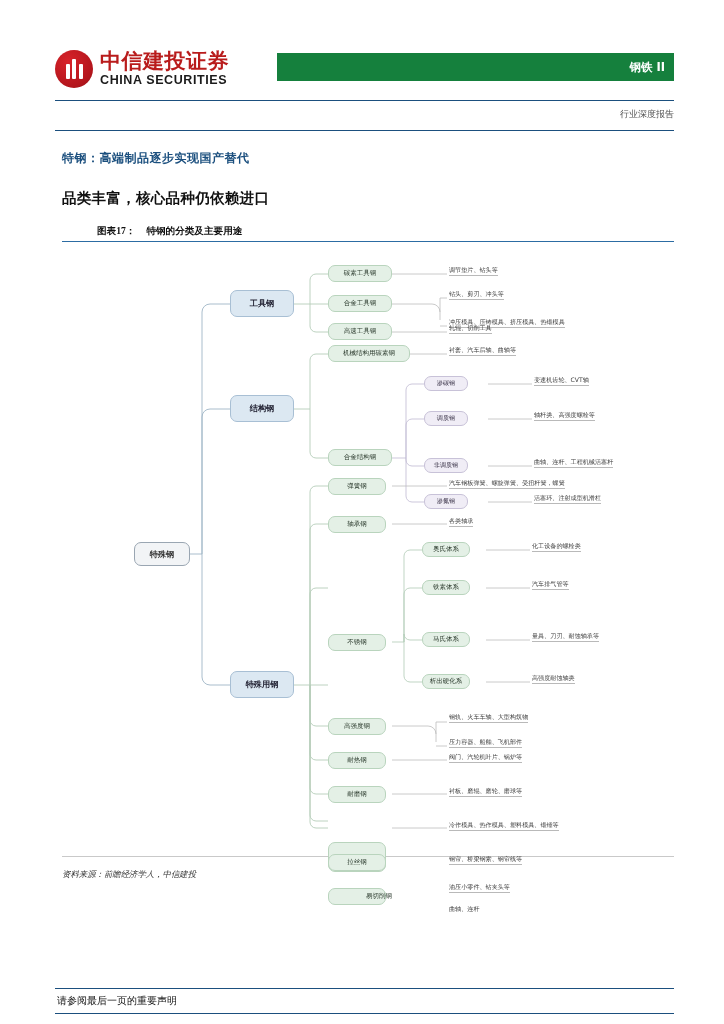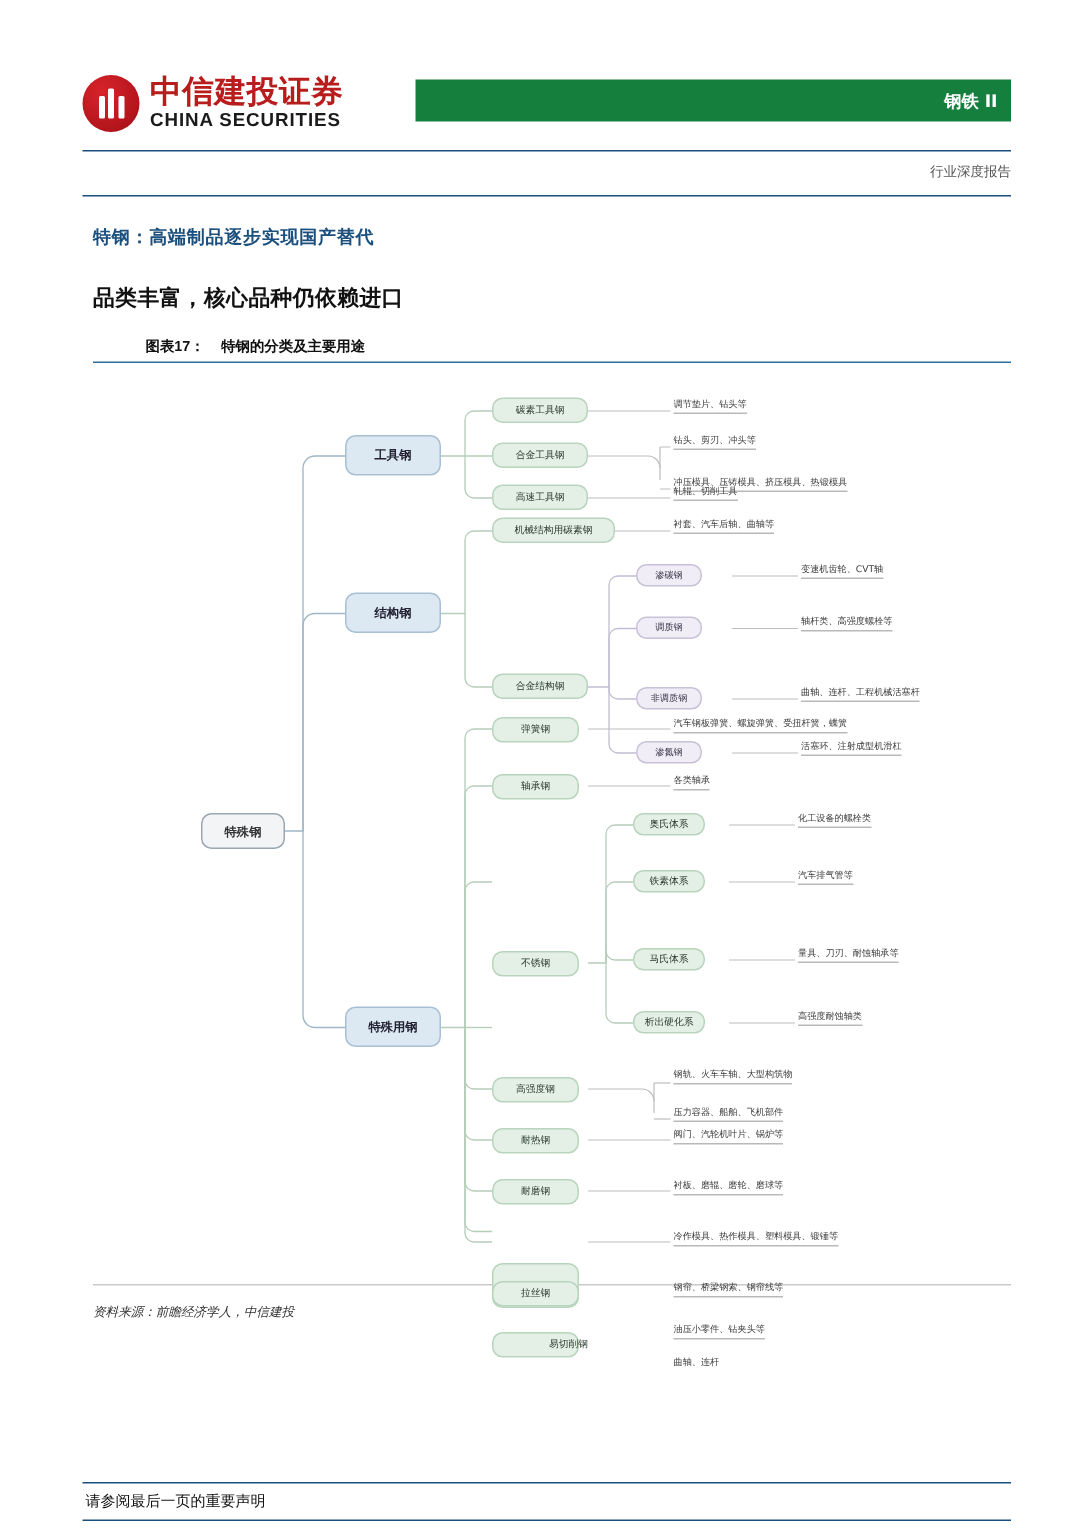--- a/index.html
+++ b/index.html
@@ -83,21 +83,21 @@
     color: #1b4f7e; letter-spacing: 0.5px;
   }
   .sub-title {
     margin: 22px 50px 0 62px;
     font-family: "DejaVu Serif", serif;
     font-size: 14.5px; font-weight: bold;
     color: #111; letter-spacing: 0.3px;
   }
   .fig-caption {
     margin: 17px 50px 0 62px;
-    font-family: Liberation Sans, sans-serif;
+    font-family: Liberation Serif, serif;
     font-size: 9.6px; font-weight: bold; color: #111;
     display: flex; gap: 11px;
     padding-bottom: 3px;
     padding-left: 35px;
   }
   .fig-rule { margin: 0 50px 0 62px; border-top: 1.4px solid #2c6ca3; }
 
   
   .diagram-box {
     position: relative;

